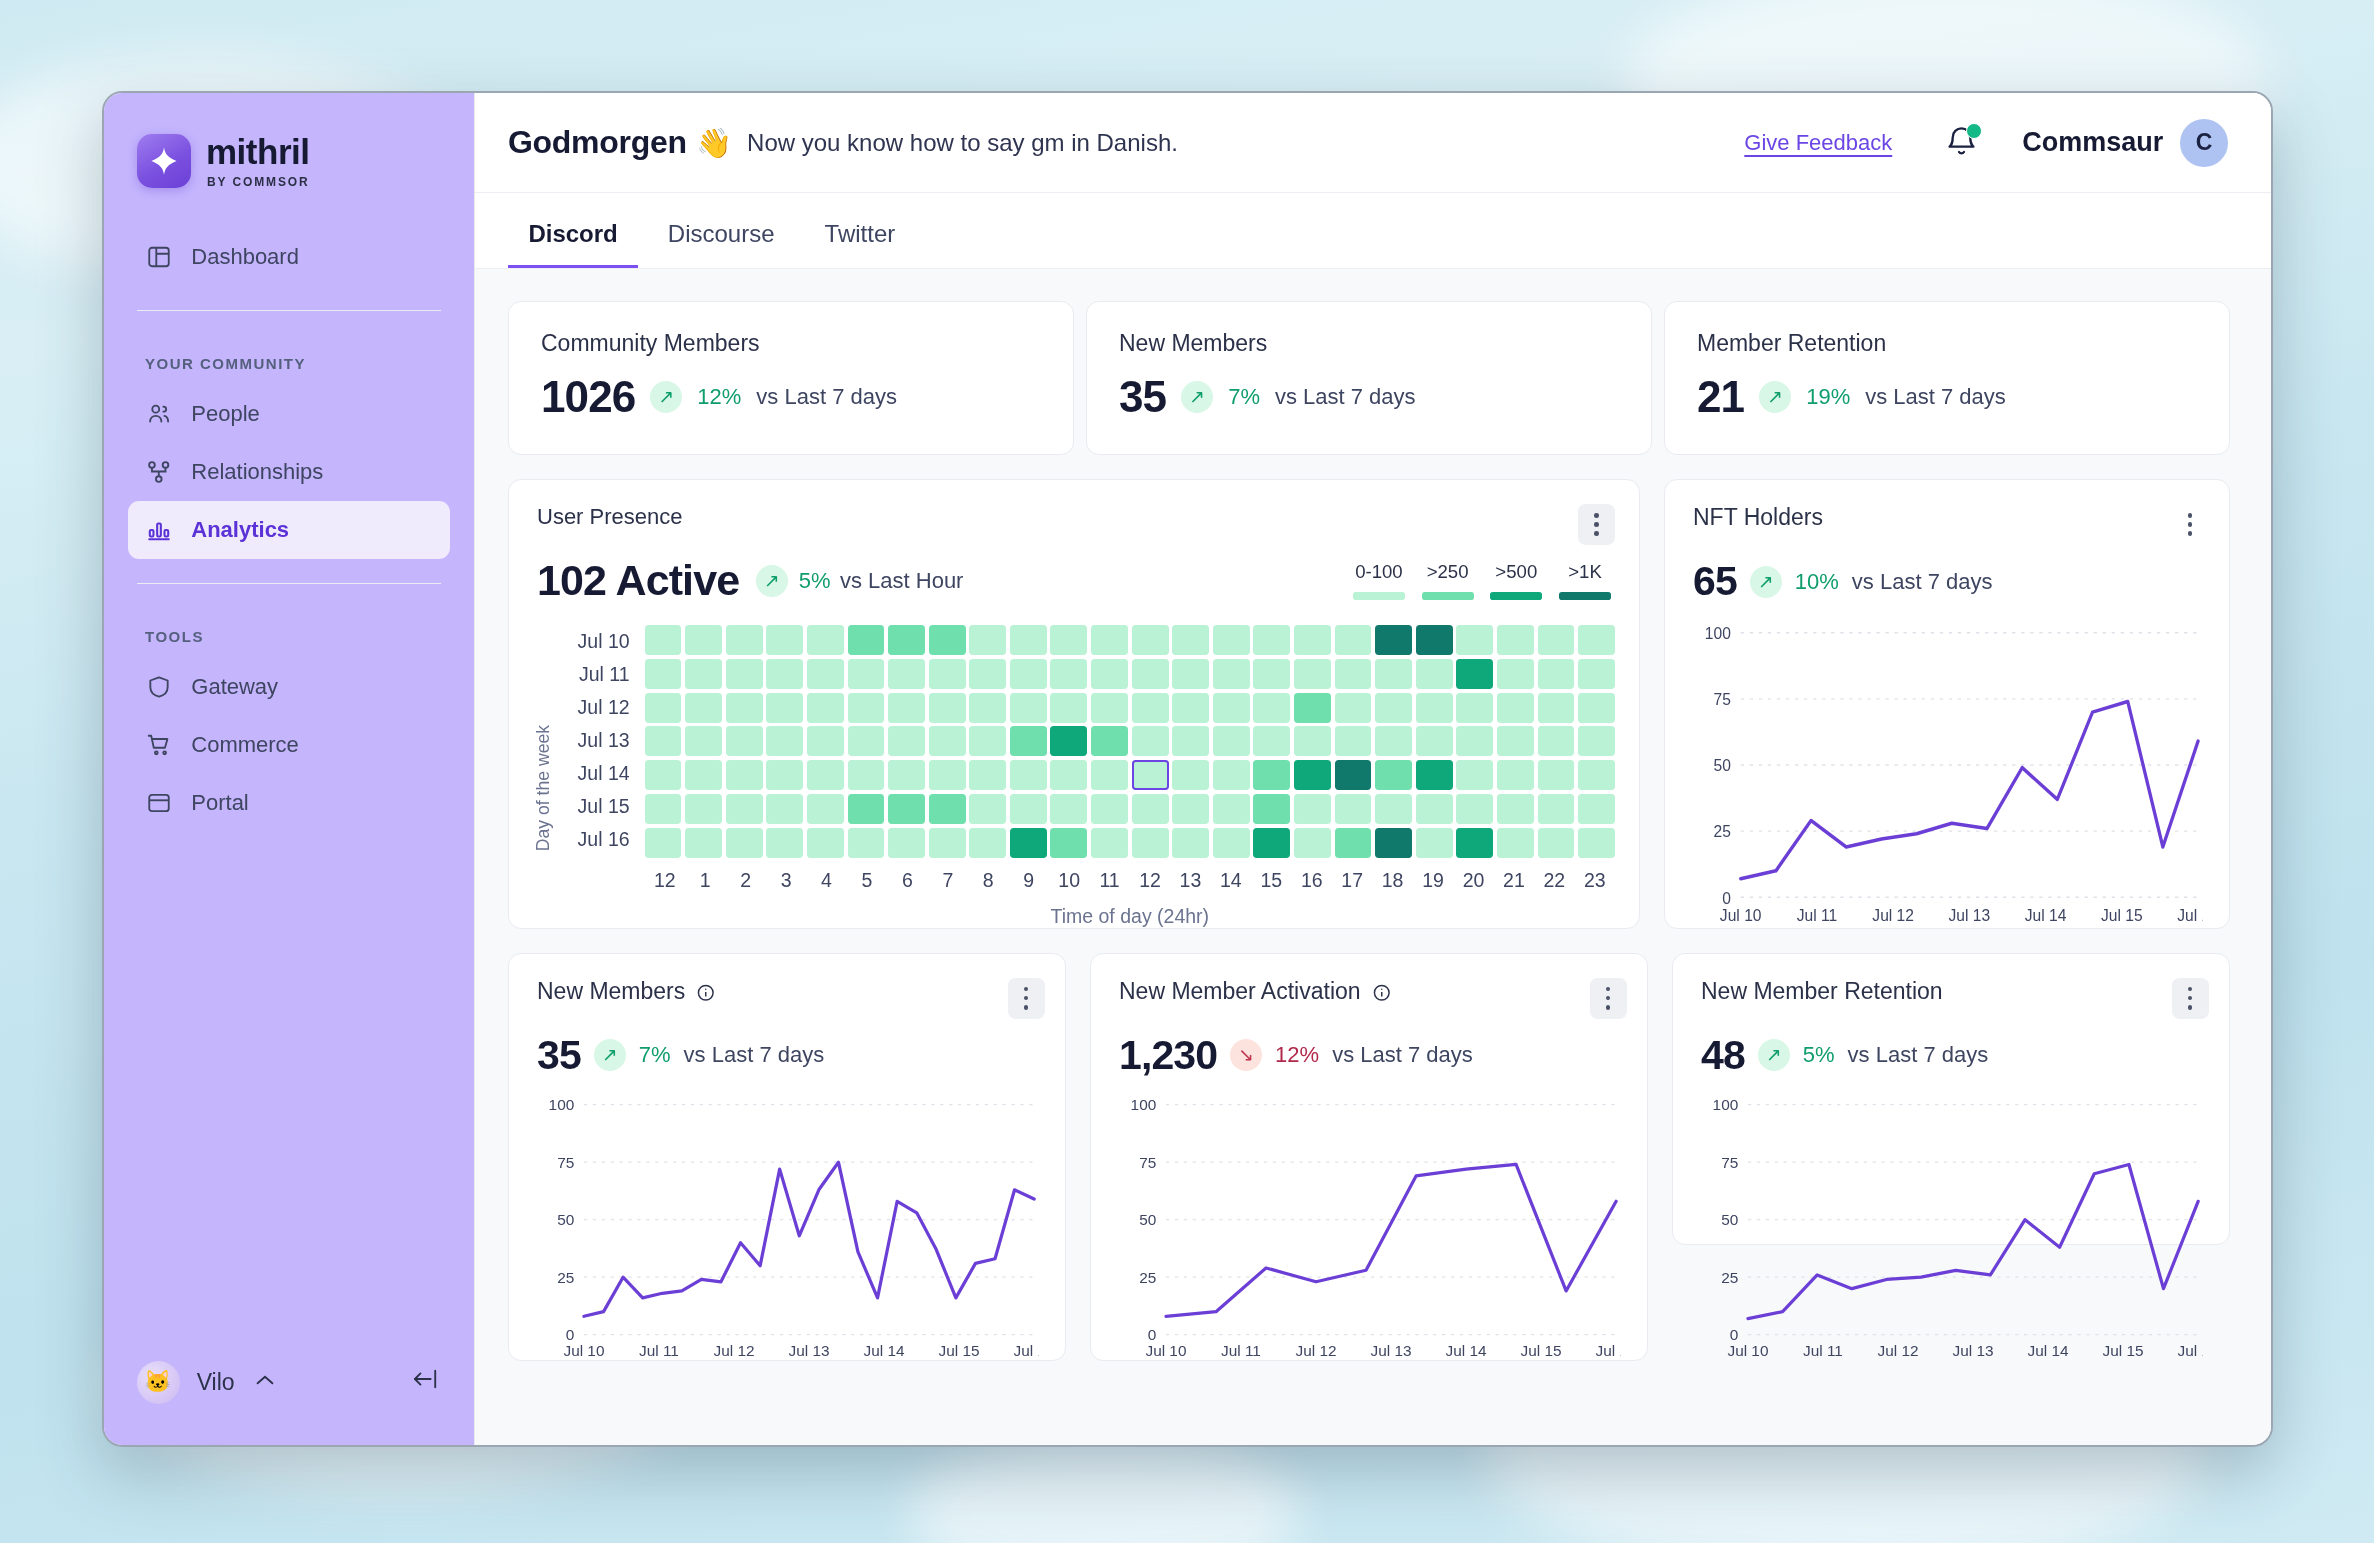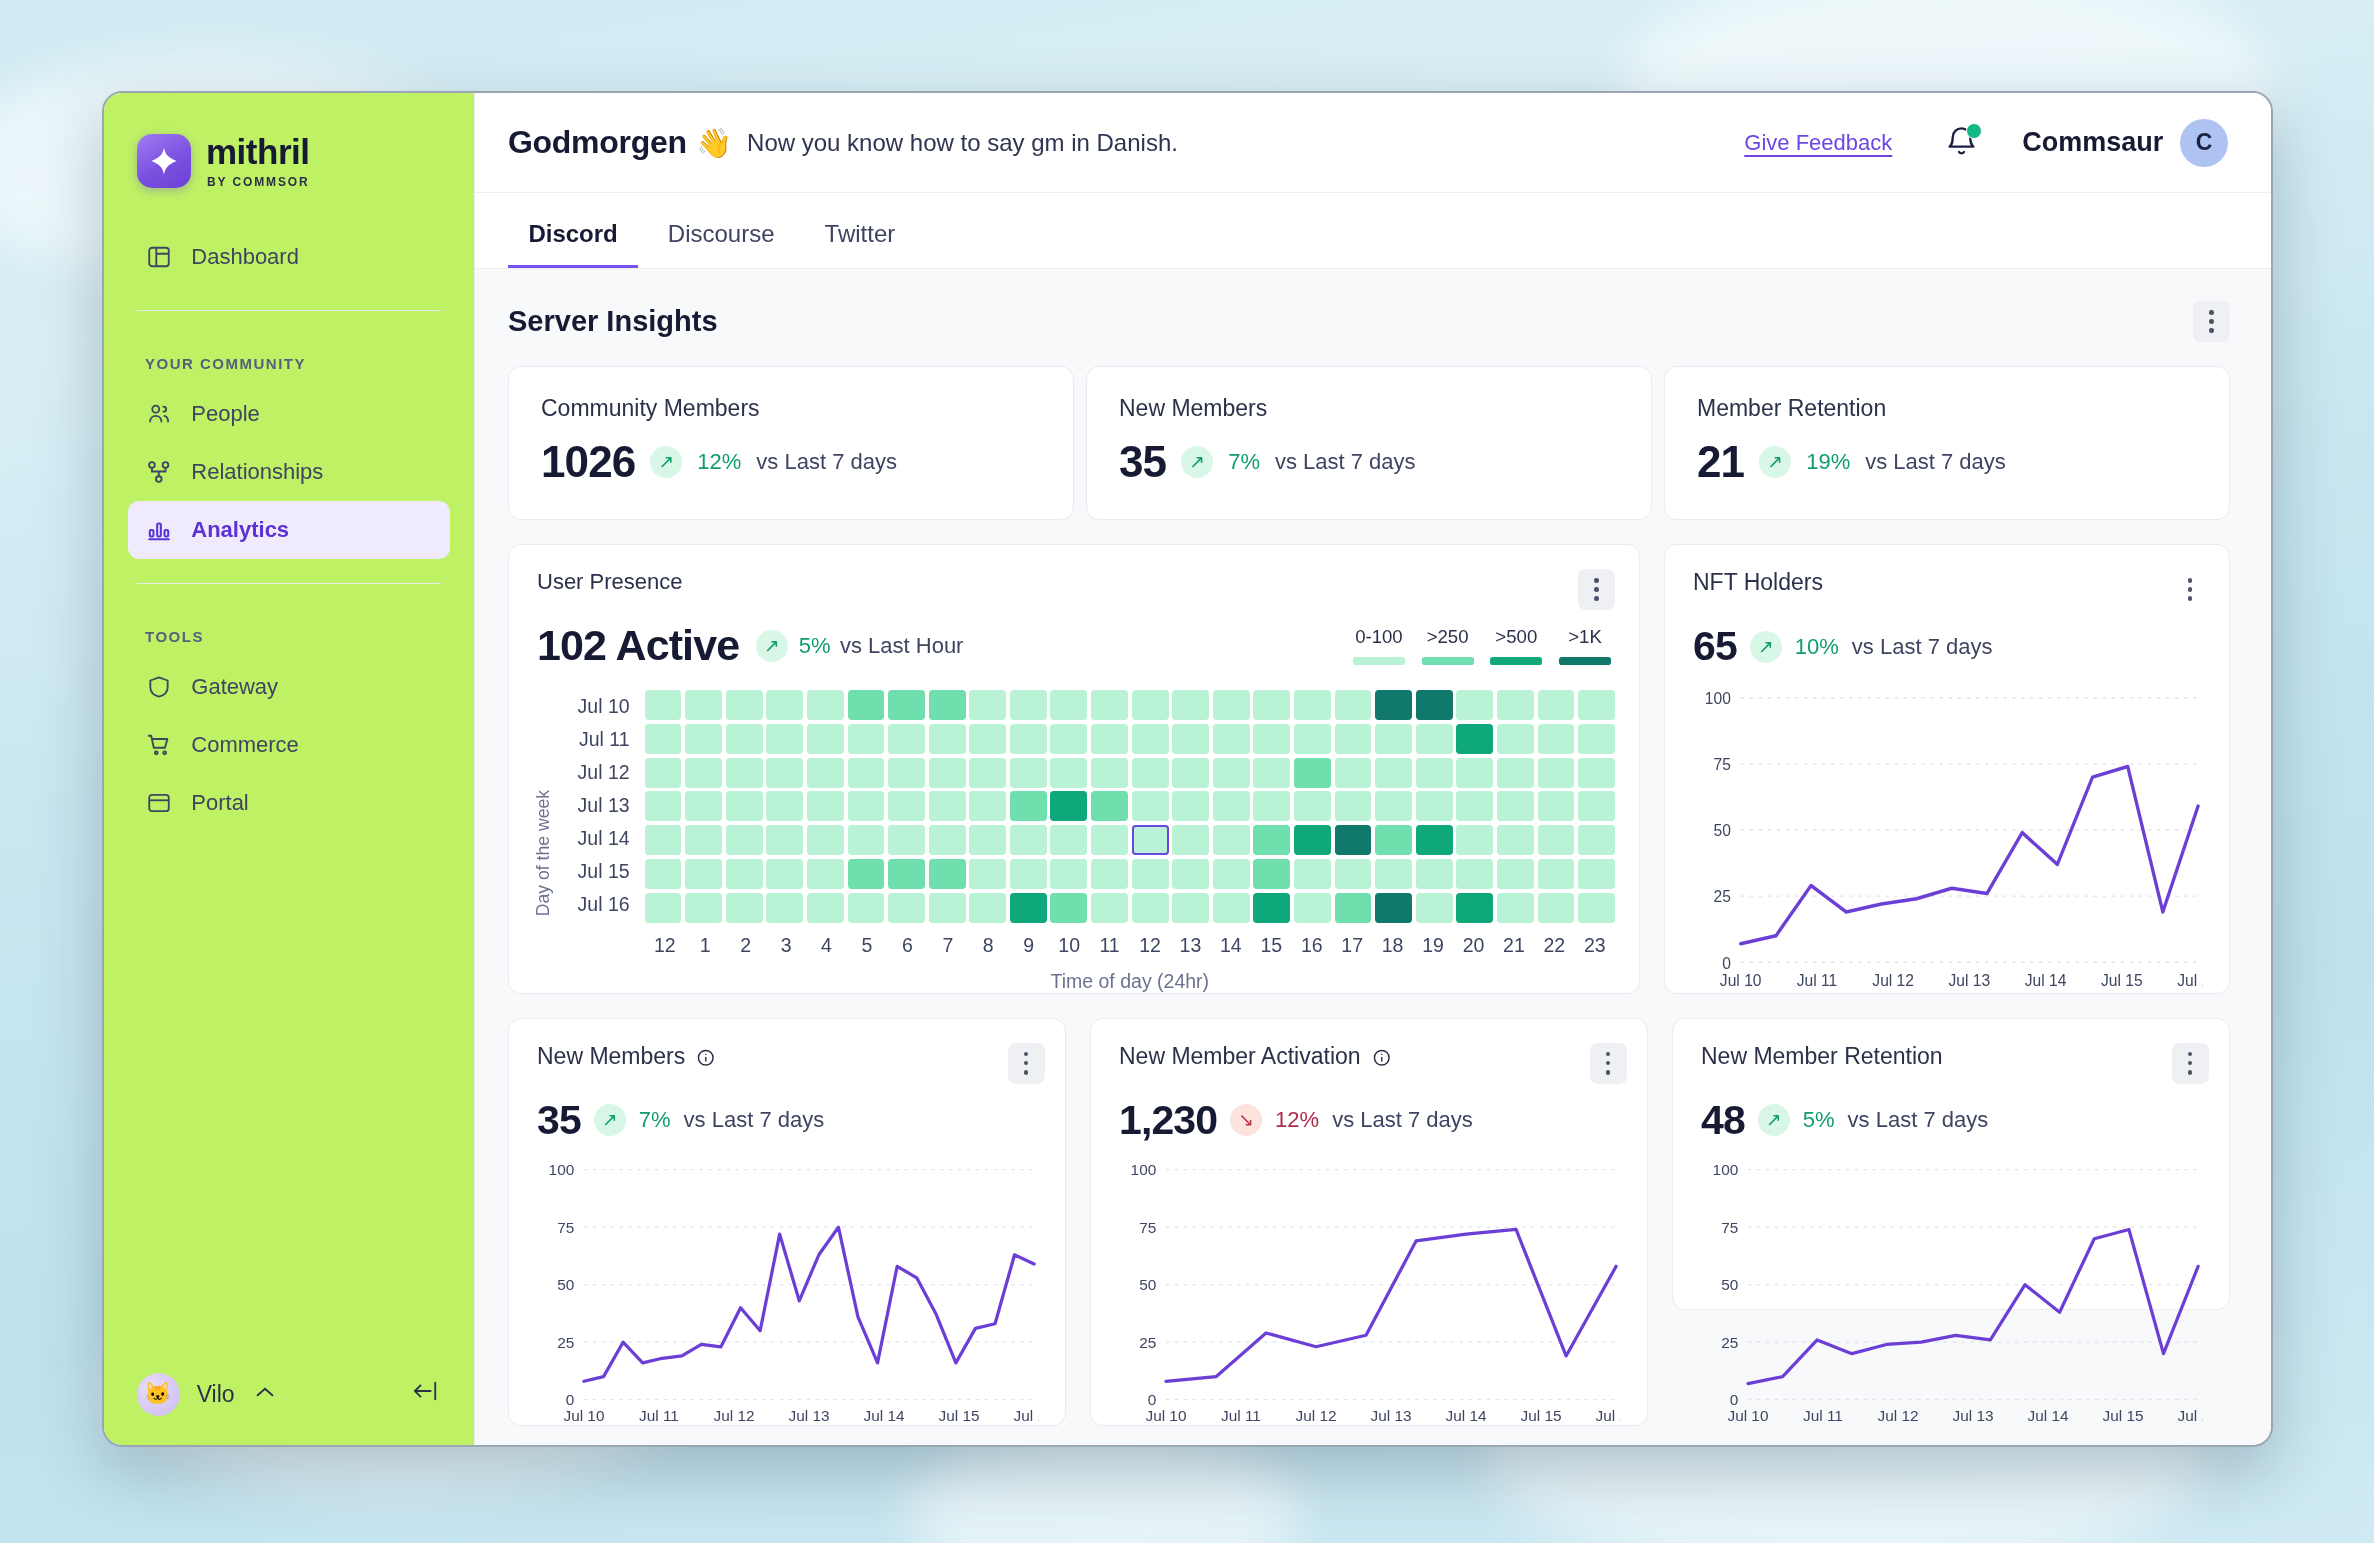--- a/index.html
+++ b/index.html
@@ -28,24 +28,24 @@
     border-radius: 20.4px;
     border: 2.8px solid #9aa6b2;
     box-shadow: 0 24px 65px rgba(40,60,80,.28);
     overflow: hidden;
     display: flex;
   }
 
   
   .sidebar {
     width: 371px; flex: 0 0 371px;
-    background: #bef264;
+    background: #c4b5fd;
     border-right: 0.9px solid #e9eaf0;
     display: flex; flex-direction: column;
-    padding: 0 0 0 0;
+    padding: 0 0 12px 0;
   }
   .brand { display:flex; align-items:center; gap:15px; padding: 41px 0 0 33px; }
   .brand-mark {
     width:54px; height:54px; border-radius:15px;
     background: linear-gradient(150deg,#9f7df0 0%,#7b51e0 55%,#6b3fd6 100%);
     display:flex; align-items:center; justify-content:center;
     box-shadow: 0 2.8px 9.3px rgba(110,70,210,.35);
   }
   .brand-text { display:flex; flex-direction:column; }
   .brand-name {
@@ -357,29 +357,20 @@
     </header>
 
     <nav class="tabs">
       <div class="tab active">Discord</div>
       <div class="tab">Discourse</div>
       <div class="tab">Twitter</div>
     </nav>
 
     <div class="content">
 
-      <div class="section-head">
-        <div class="section-title">Server Insights</div>
-        <div class="sh-spacer"></div>
-        <div class="kebab">
-            <i></i>
-            <i></i>
-            <i></i>
-          </div>
-      </div>
 
       <div class="grid3">
         <div class="card stat-card">
           <div class="stat-label">Community Members</div>
           <div class="stat-row">
             <span class="stat-value">1026</span>
             <span class="pill up">↗</span>
             <span class="delta up">12%</span>
             <span class="delta-note">vs Last 7 days</span>
           </div>

